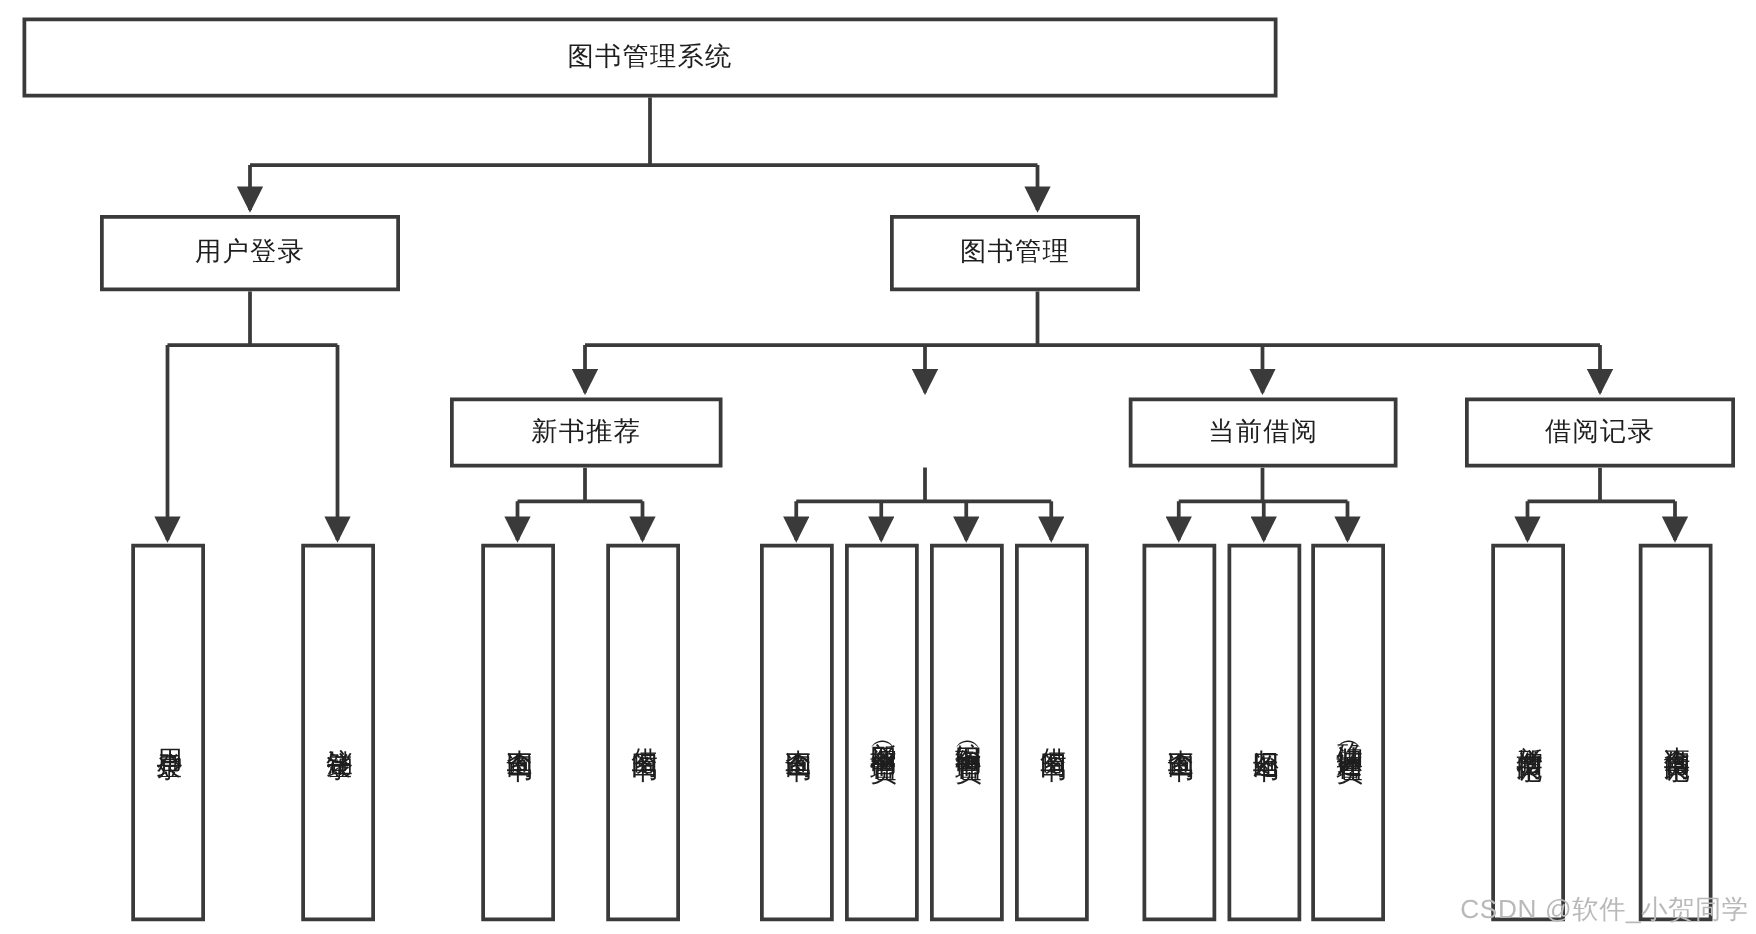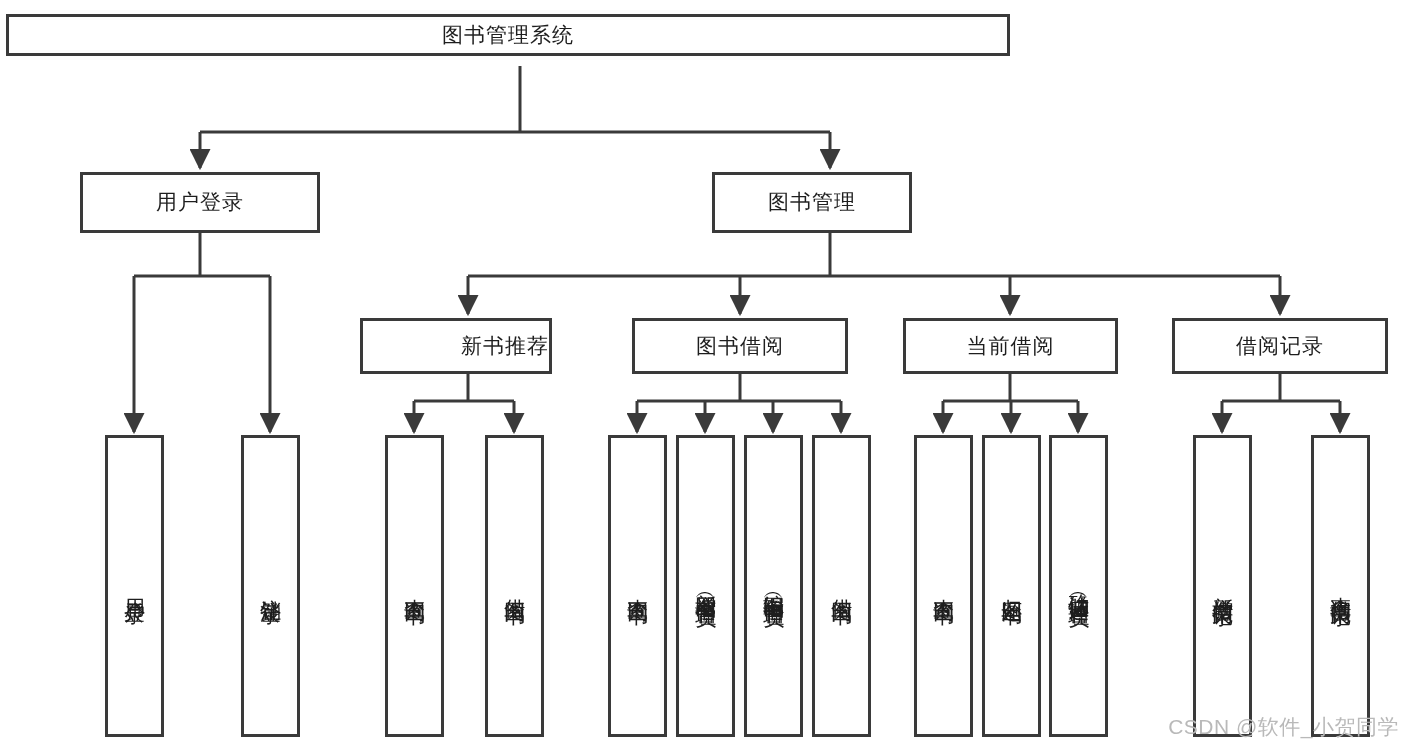--- a/index.html
+++ b/index.html
@@ -123,36 +123,33 @@
       <path d="M 1011 401 L 1011 432" marker-end="url(#arrow)"></path>
       <path d="M 1078 401 L 1078 432" marker-end="url(#arrow)"></path>
 
       <path d="M 1280 374 L 1280 401"></path>
       <path d="M 1222 401 L 1340 401"></path>
       <path d="M 1222 401 L 1222 432" marker-end="url(#arrow)"></path>
       <path d="M 1340 401 L 1340 432" marker-end="url(#arrow)"></path>
     </g>
   </svg>
 
-  <div class="node root" style="left:6px; top:14px; width:1004px; height:42px;">
+  <div class="node root" style="left:18px; top:14px; width:1004px; height:64px;">
     <span class="node-label">图书管理系统</span>
   </div>
 
   <div class="node lvl2" style="left:80px; top:172px; width:240px; height:61px;">
     <span class="node-label">用户登录</span>
   </div>
   <div class="node lvl2" style="left:712px; top:172px; width:200px; height:61px;">
     <span class="node-label">图书管理</span>
   </div>
 
-  <div class="node lvl3" style="left:360px; top:318px; width:192px; height:56px;justify-content:flex-end;">
+  <div class="node lvl3" style="left:360px; top:318px; width:218px; height:56px;">
     <span class="node-label">新书推荐</span>
-  </div>
-  <div class="node lvl3" style="left:632px; top:318px; width:216px; height:56px;">
-    <span class="node-label">图书借阅</span>
   </div>
   <div class="node lvl3" style="left:903px; top:318px; width:215px; height:56px;">
     <span class="node-label">当前借阅</span>
   </div>
   <div class="node lvl3" style="left:1172px; top:318px; width:216px; height:56px;">
     <span class="node-label">借阅记录</span>
   </div>
 
   <div class="node leaf" style="left:105px; top:435px; width:59px; height:302px;">
     <span class="node-label">用户登录</span>

